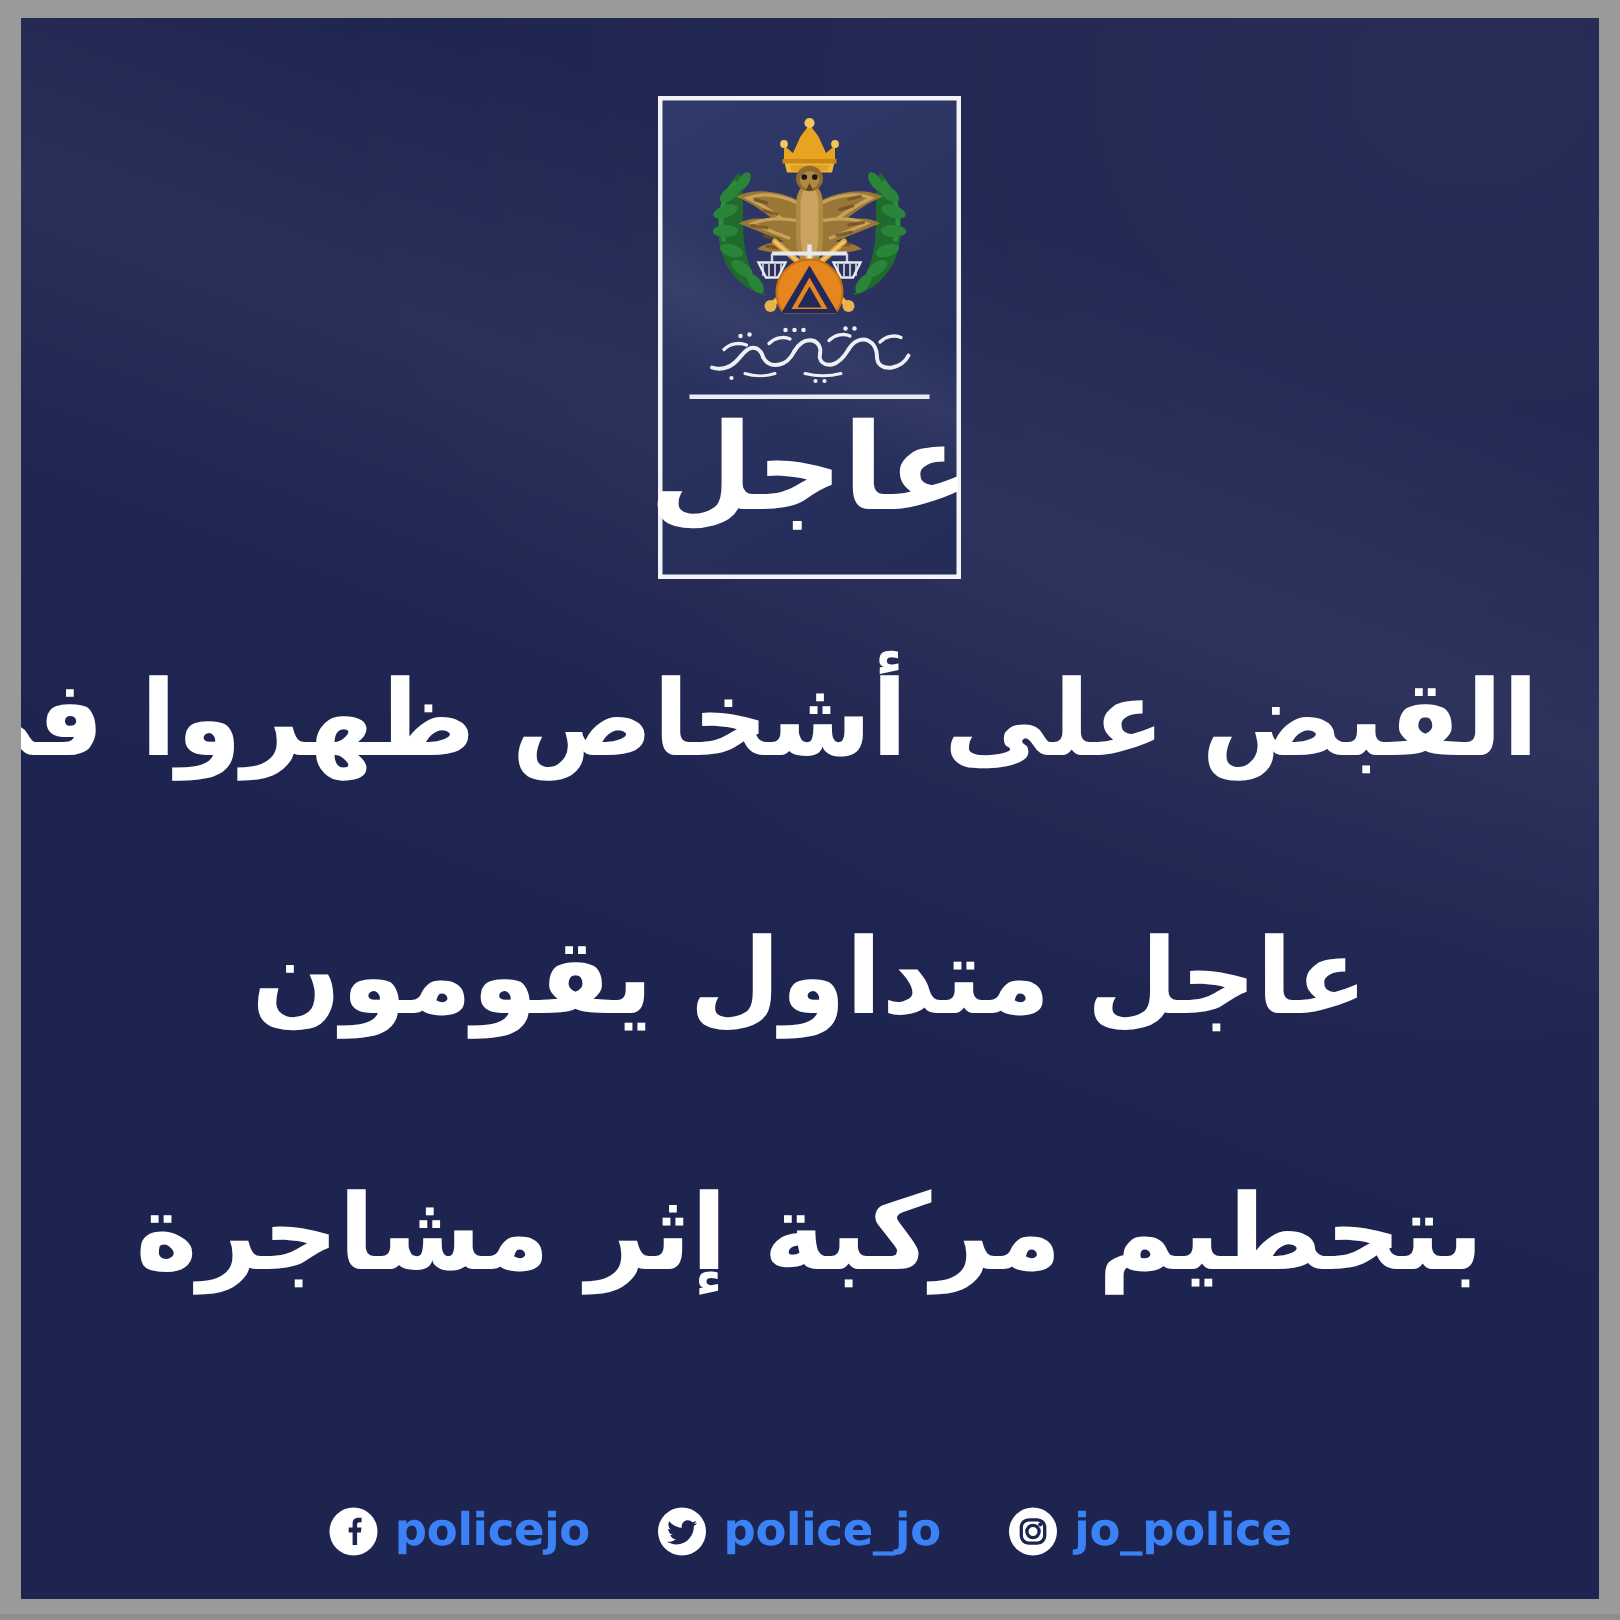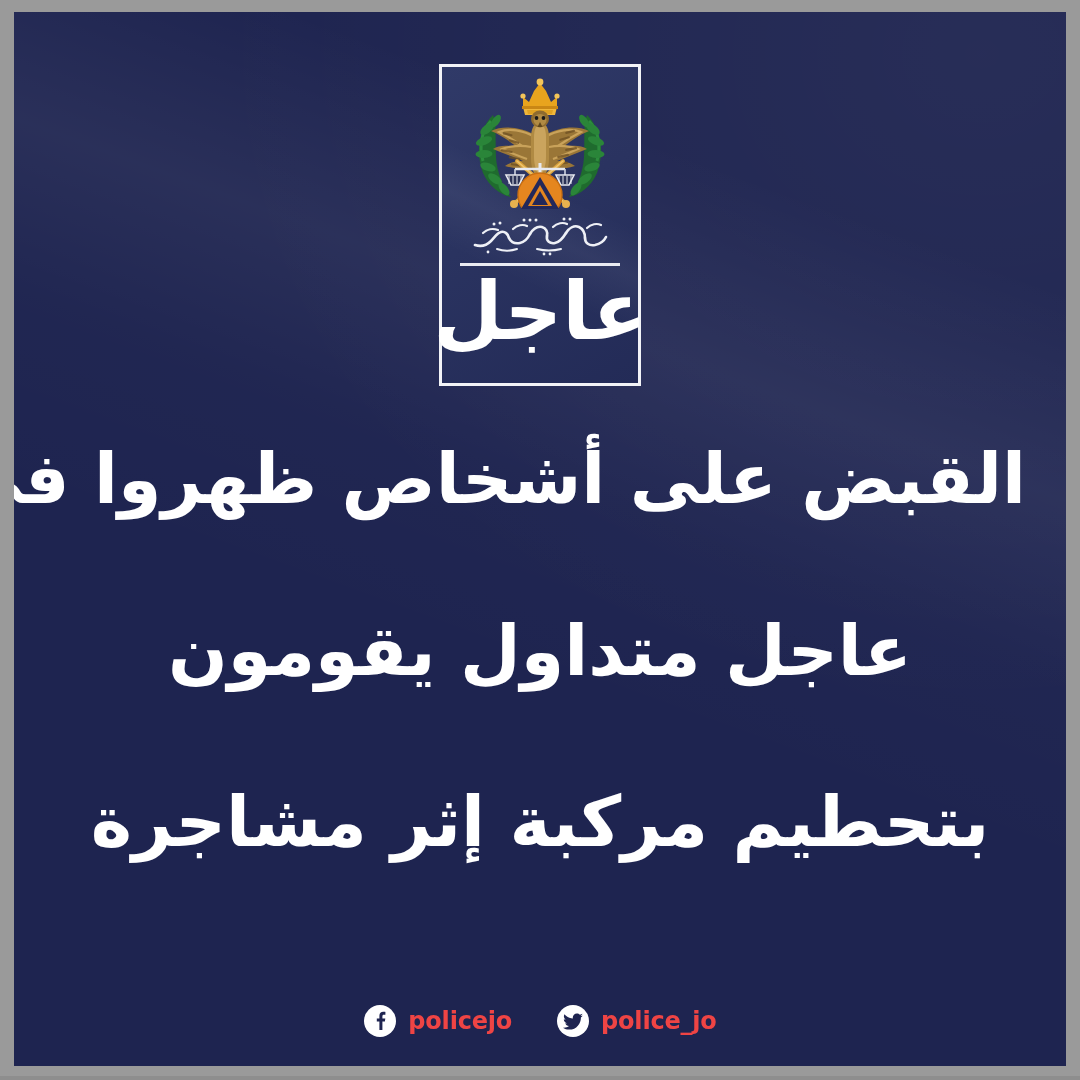--- a/index.html
+++ b/index.html
@@ -161,22 +161,22 @@
     gap: 11px;
   }
   .social-icon {
     width: 34px;
     height: 34px;
     flex: 0 0 34px;
     display: block;
   }
   .social-icon svg { display: block; width: 100%; height: 100%; }
   .social-handle {
-    color: #ef4444;
-    font-size: 24px;
+    color: #3b82f6;
+    font-size: 30px;
     font-weight: 700;
     letter-spacing: -0.2px;
     line-height: 1;
     white-space: nowrap;
   }
 </style>
 </head>
 <body>
 
 <div class="frame">
@@ -358,17 +358,28 @@
       <div class="social-item">
         <span class="social-icon">
           <svg viewBox="0 0 34 34" xmlns="http://www.w3.org/2000/svg">
             <circle cx="17" cy="17" r="16" fill="#ffffff"></circle>
             <path d="M27 11.4c-.7.3-1.5.5-2.3.6.8-.5 1.5-1.3 1.8-2.2-.8.5-1.6.8-2.6 1-.7-.8-1.8-1.3-3-1.3-2.3 0-4.1 1.8-4.1 4.1 0 .3 0 .6.1.9-3.4-.2-6.4-1.8-8.4-4.3-.4.6-.6 1.3-.6 2.1 0 1.4.7 2.7 1.8 3.4-.7 0-1.3-.2-1.9-.5v.1c0 2 1.4 3.6 3.3 4-.3.1-.7.1-1.1.1-.3 0-.5 0-.8-.1.5 1.6 2 2.8 3.8 2.8-1.4 1.1-3.2 1.7-5.1 1.7-.3 0-.7 0-1-.1 1.8 1.2 4 1.9 6.3 1.9 7.6 0 11.7-6.3 11.7-11.7v-.5c.8-.6 1.5-1.3 2.1-2.1z" fill="#1e2450"></path>
           </svg>
         </span>
         <span class="social-handle">police_jo</span>
       </div>
 
+      <div class="social-item">
+        <span class="social-icon">
+          <svg viewBox="0 0 34 34" xmlns="http://www.w3.org/2000/svg">
+            <circle cx="17" cy="17" r="16" fill="#ffffff"></circle>
+            <rect x="9.2" y="9.2" width="15.6" height="15.6" rx="5" ry="5" fill="none" stroke="#1e2450" stroke-width="2.2"></rect>
+            <circle cx="17" cy="17" r="4.1" fill="none" stroke="#1e2450" stroke-width="2.2"></circle>
+            <circle cx="21.8" cy="12.3" r="1.35" fill="#1e2450"></circle>
+          </svg>
+        </span>
+        <span class="social-handle">jo_police</span>
+      </div>
 
     </div>
 
   </div>
 </div>
 
 </body></html>

